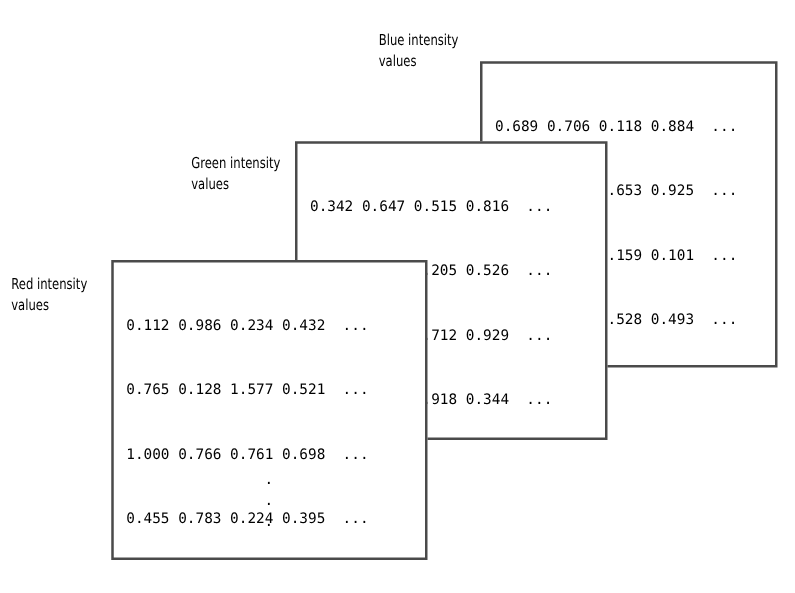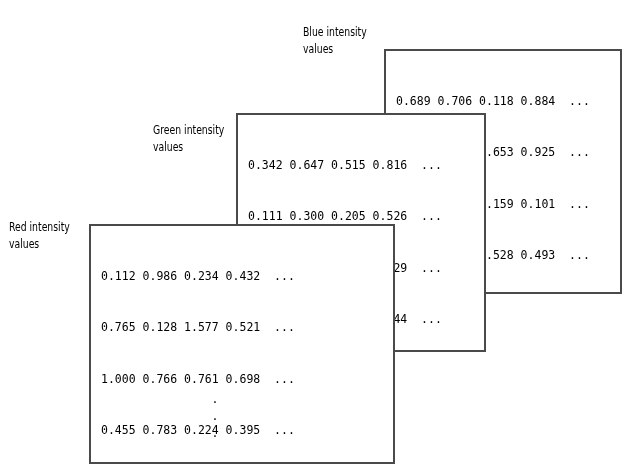--- a/index.html
+++ b/index.html
@@ -53,22 +53,22 @@
     width: 250px;
     height: 239px;
     z-index: 2;
     text-align: right;
   }
   #panel-green .matrix-rows { left: 10px; top: 8px; }
 
   
   #panel-red {
     left: 89px;
-    top: 224px;
-    width: 306px;
+    top: 208px;
+    width: 253px;
     height: 240px;
     z-index: 3;
   }
   #panel-red .matrix-rows { left: 10px; top: 8px; }
 
   
   .vdots {
     position: absolute;
     left: 118px;
     top: 165px;

